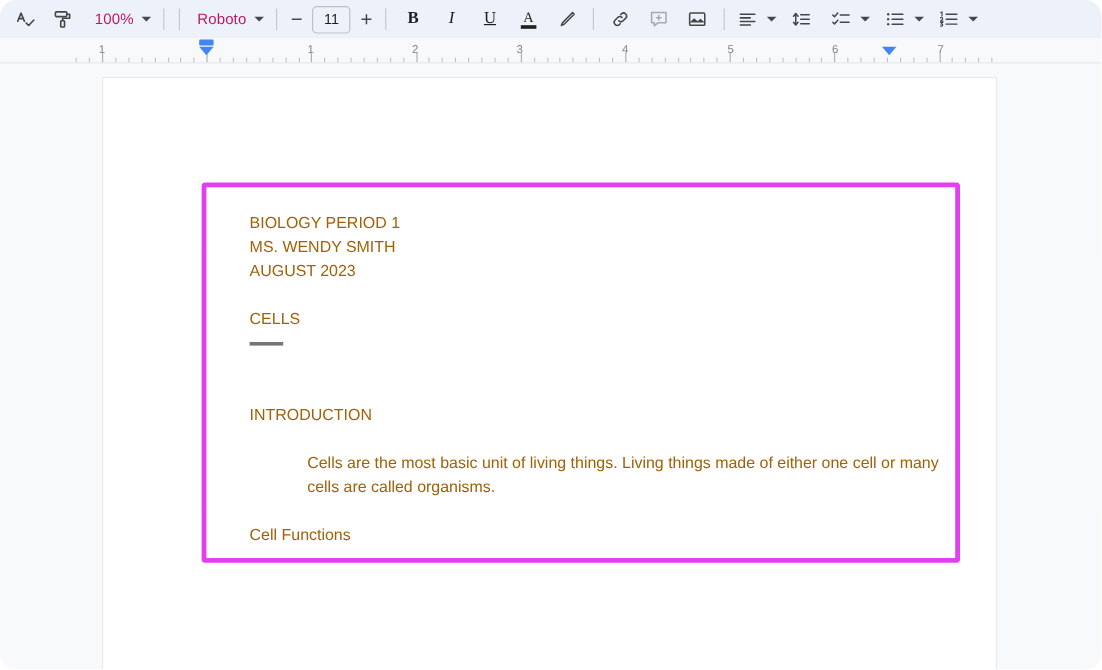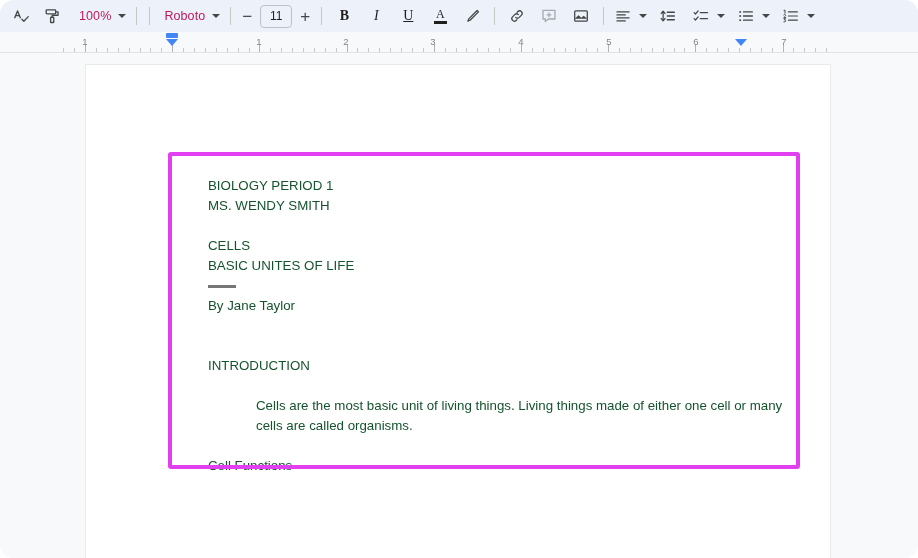--- a/index.html
+++ b/index.html
@@ -193,21 +193,21 @@
     border: 1px solid #e8eaed;
     box-sizing: border-box;
   }
   .doc-body {
     position: absolute;
     left: 122px;
     top: 111px;
     width: 580px;
     font-size: 13.3px;
     line-height: 20px;
-    color: #14532d;
+    color: #a16207;
   }
   .ln { white-space: pre; }
   .blank { height: 20px; }
   .hrule {
     width: 28px;
     height: 3px;
     background: #767676;
     margin: 9px 0 8px 0;
   }
   .para-indent {
@@ -467,29 +467,28 @@
     </div>
     <div class="indent-right" style="left:735px;"></div>
   </div>
 
   <div class="canvas">
     <div class="page">
       <div class="doc-body">
 
         <div class="ln">BIOLOGY PERIOD 1</div>
         <div class="ln">MS. WENDY SMITH</div>
+        <div class="ln">AUGUST 2023</div>
 
         <div class="blank"></div>
 
         <div class="ln">CELLS</div>
-        <div class="ln">BASIC UNITES OF LIFE</div>
 
         <div class="hrule"></div>
 
-        <div class="ln">By Jane Taylor</div>
 
         <div class="blank"></div>
         <div class="blank"></div>
 
         <div class="ln">INTRODUCTION</div>
 
         <div class="blank"></div>
 
         <div class="para-indent">Cells are the most basic unit of living things. Living things made of either one cell or many cells are called organisms.</div>
 

